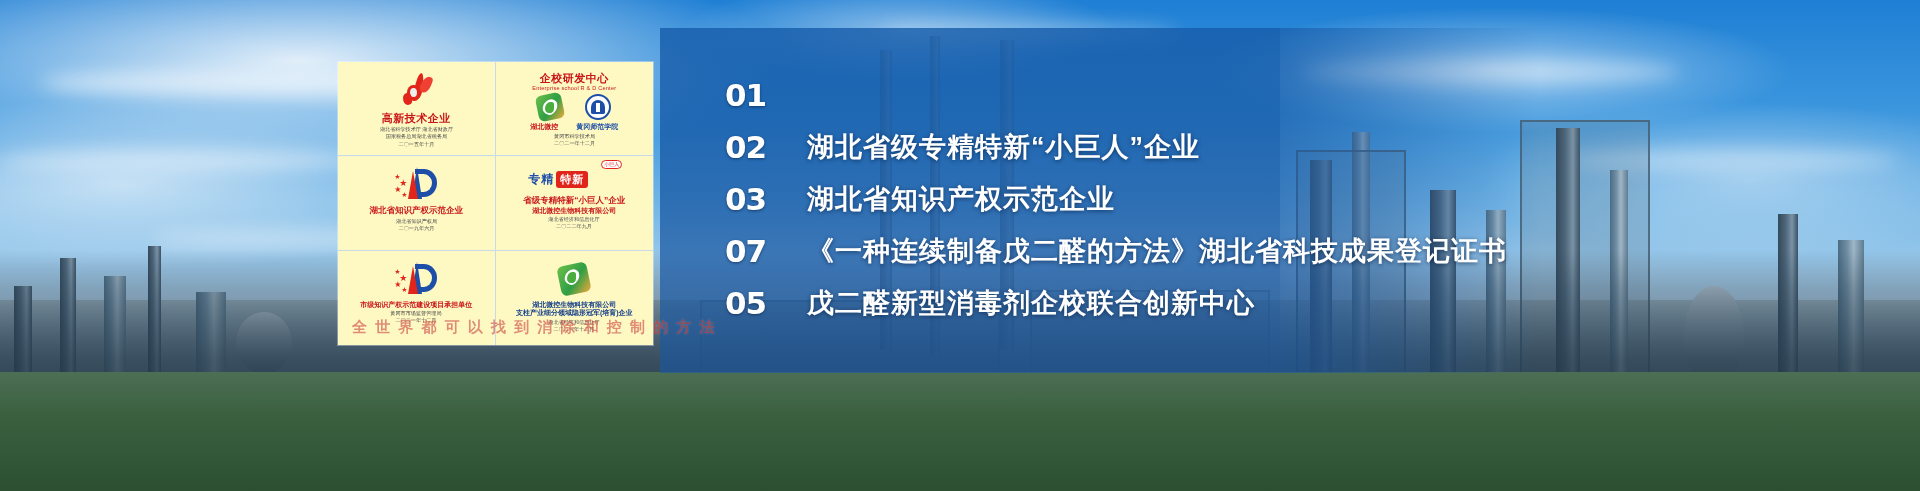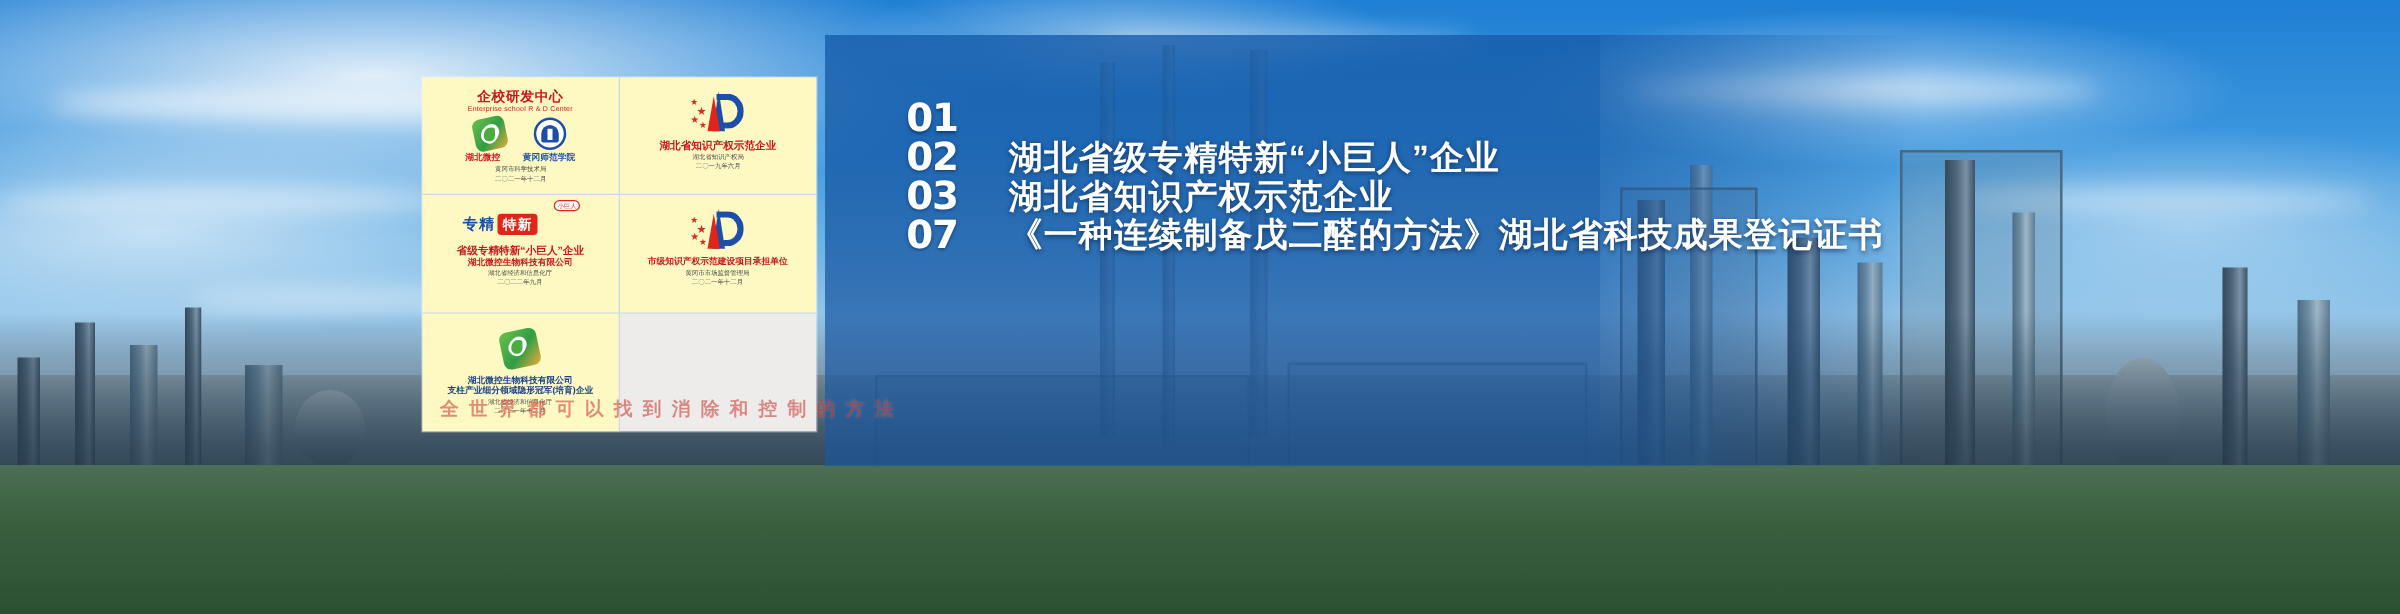--- a/index.html
+++ b/index.html
@@ -158,21 +158,21 @@
     position:absolute; left:660px; top:28px; width:620px; height:345px;
     background:linear-gradient(180deg, rgba(22,92,170,.80) 0%, rgba(20,84,160,.72) 55%, rgba(24,88,164,.62) 100%);
     z-index:3;
   }
   #bluepanel:after{
     content:""; position:absolute; right:-260px; top:0; width:260px; height:100%;
     background:linear-gradient(90deg, rgba(24,88,164,.62), rgba(24,88,164,0));
   }
   #quallist{
     position:absolute; left:725px; top:80px; width:1000px; z-index:7;
-    display:flex; flex-direction:column; 
+    display:flex; flex-direction:column; gap:21px;
   }
   .qitem{ display:flex; align-items:center; gap:28px; }
   .qnum{
     font-size:31px; font-weight:bold; color:#ffffff; line-height:1;
     font-family:"DejaVu Sans", sans-serif; letter-spacing:-1px;
     text-shadow:0 1px 3px rgba(0,20,50,.55); min-width:54px;
   }
   .qtext{
     font-size:27px; font-weight:bold; color:#ffffff; line-height:1.1;
     letter-spacing:1px; white-space:nowrap;
@@ -218,20 +218,37 @@
   <div class="tower" style="left:1610px;top:170px; width:18px; height:220px;"></div>
   <div class="tankr" style="left:1684px;top:286px; width:60px; height:100px;"></div>
   <div class="tower dark" style="left:1778px;top:214px; width:20px; height:176px;"></div>
   <div class="tower" style="left:1838px;top:240px; width:26px; height:150px;"></div>
 
   <div class="plantmass"></div>
   <div class="greenbelt"></div>
 
   <div id="certpanel">
 
+    <div class="cert">
+      <div class="cert-logo">
+        <div class="flame">
+            <i class="f1"></i>
+            <i class="f2"></i>
+            <i class="f3"></i>
+            <i class="f4"></i>
+            <i class="f5"></i>
+          </div>
+      </div>
+      <div class="cert-title">高新技术企业</div>
+      <div class="cert-sub">
+        <div>湖北省科学技术厅  湖北省财政厅</div>
+        <div>国家税务总局湖北省税务局</div>
+        <div>二〇一五年十月</div>
+      </div>
+    </div>
 
     <div class="cert">
       <div class="cert-title" style="margin-top:4px">企校研发中心</div>
       <div class="cert-en">Enterprise school  R &amp; D Center</div>
       <div class="cert-logo" style="height:26px;gap:22px;margin-top:3px">
         <div class="leaflogo">
             <div class="lb"></div>
             <div class="lw"></div>
             <div class="lg"></div>
           </div>
@@ -335,15 +352,19 @@
       <span class="qtext">湖北省级专精特新“小巨人”企业</span>
     </div>
     <div class="qitem">
       <span class="qnum">03</span>
       <span class="qtext">湖北省知识产权示范企业</span>
     </div>
     <div class="qitem">
       <span class="qnum">07</span>
       <span class="qtext">《一种连续制备戊二醛的方法》湖北省科技成果登记证书</span>
     </div>
+    <div class="qitem">
+      <span class="qnum">05</span>
+      <span class="qtext">戊二醛新型消毒剂企校联合创新中心</span>
+    </div>
   </div>
 
 </div>
 
 </body></html>

